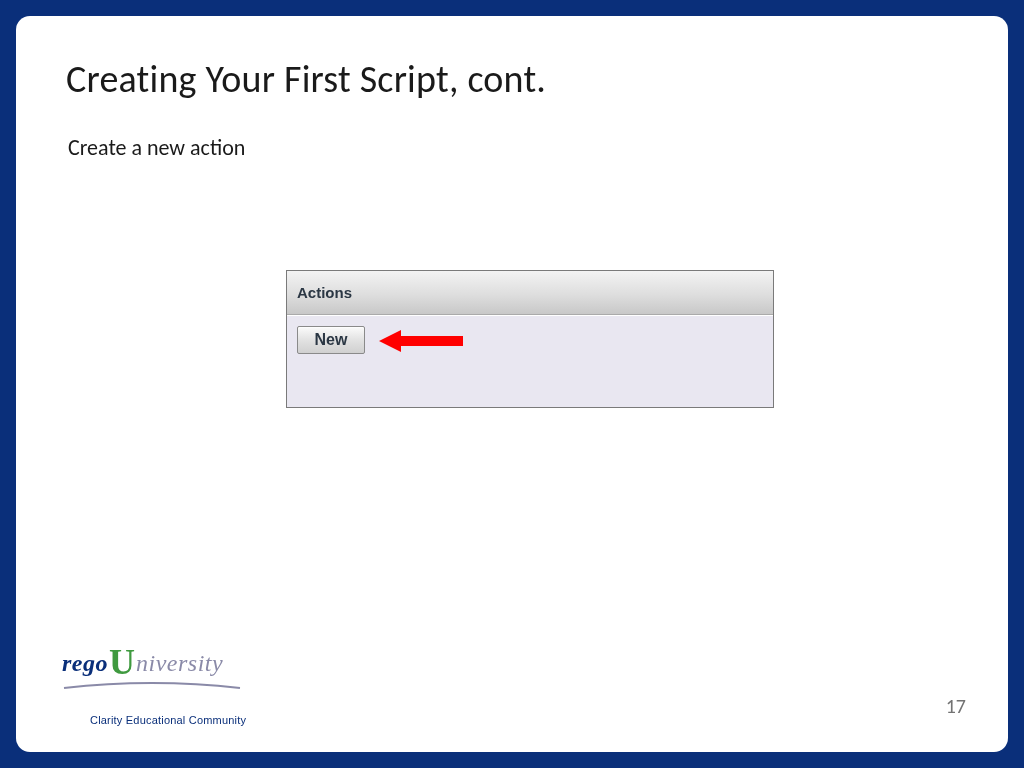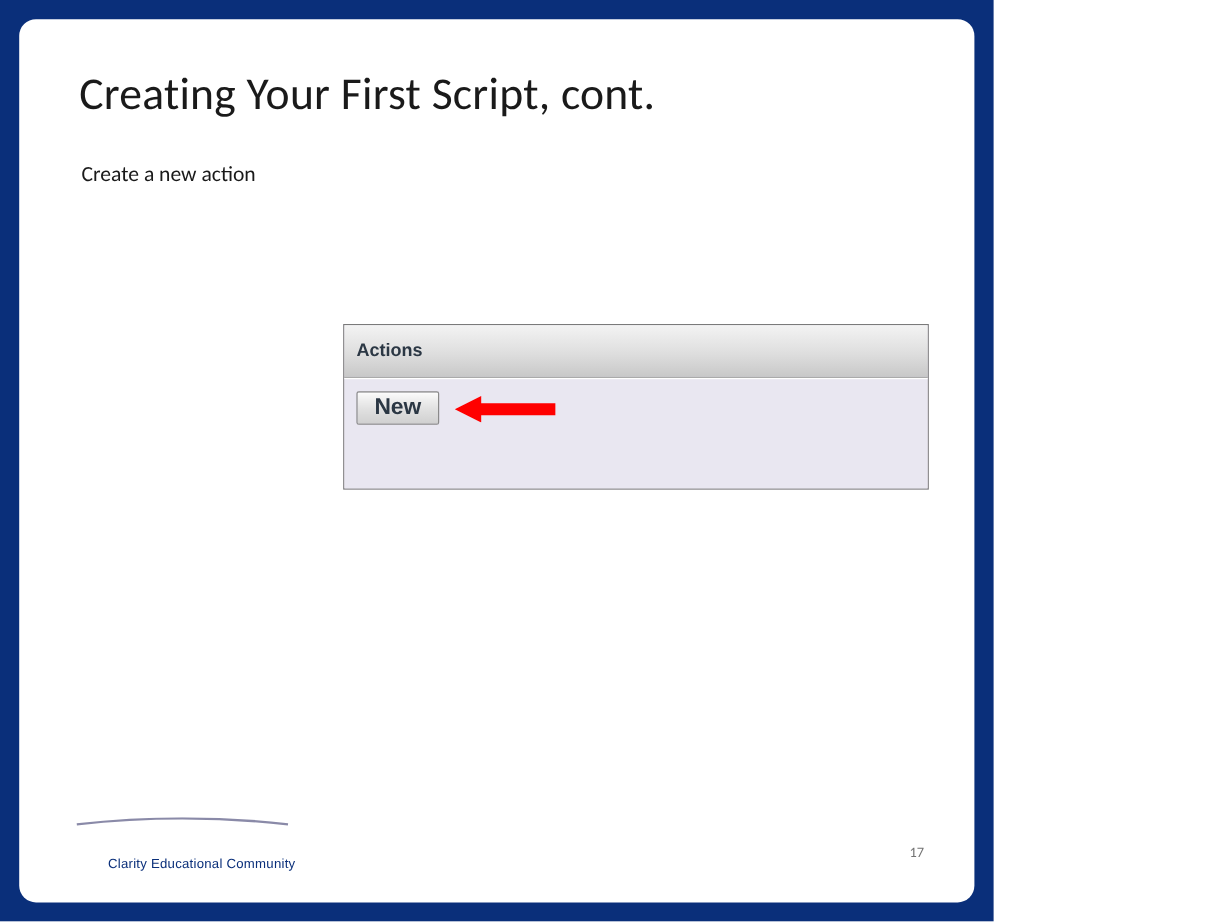--- a/index.html
+++ b/index.html
@@ -1,39 +1,39 @@
 <!DOCTYPE html>
 <html><head>
   <meta charset="utf-8">
   <style>
     * { box-sizing: border-box; margin: 0; padding: 0; }
     html, body { width: 1024px; height: 768px; overflow: hidden; font-family: Calibri, Arial, sans-serif; }
     .outer-frame {
-      width: 828px;
+      width: 1024px;
       height: 768px;
       background: #0a2f7a;
       padding: 16px;
     }
     .slide {
       width: 100%;
       height: 100%;
       background: #ffffff;
       border-radius: 14px;
       position: relative;
       padding: 40px 50px 20px 50px;
     }
     .slide-title {
       font-size: 38px;
       font-weight: 400;
       color: #1a1a1a;
       margin-bottom: 28px;
       letter-spacing: 0.2px;
     }
     .slide-subtitle {
-      font-size: 18px;
+      font-size: 22px;
       font-weight: 400;
       color: #1a1a1a;
       margin-left: 2px;
       margin-top: 32px;
     }
     .actions-panel {
       position: absolute;
       left: 270px;
       top: 254px;
       width: 488px;
@@ -77,21 +77,21 @@
     .new-button {
       display: inline-flex;
       align-items: center;
       justify-content: center;
       height: 28px;
       min-width: 68px;
       padding: 0 14px;
       background: linear-gradient(to bottom, #fbfbfb 0%, #e2e2e2 50%, #d0d0d0 100%);
       border: 1px solid #8a8a8a;
       border-radius: 2px;
-      font-size: 19px;
+      font-size: 16px;
       font-weight: bold;
       color: #2b3744;
       cursor: pointer;
       box-shadow: 0 1px 0 rgba(255,255,255,0.6) inset;
     }
     .arrow-icon {
       position: absolute;
       left: 92px;
       top: 14px;
       width: 84px;
@@ -144,21 +144,21 @@
       color: #0a2f7a;
       font-family: Arial, sans-serif;
       margin-top: 18px;
       margin-left: 28px;
       letter-spacing: 0.2px;
     }
     .page-number {
       position: absolute;
       right: 42px;
       bottom: 34px;
-      font-size: 12px;
+      font-size: 20px;
       color: #737373;
       font-family: Calibri, Arial, sans-serif;
     }
   </style>
 </head>
 <body>
 
 <div class="outer-frame">
   <div class="slide">
 
@@ -171,20 +171,25 @@
       </div>
       <div class="actions-body">
         <button class="new-button">New</button>
         <svg class="arrow-icon" viewBox="0 0 84 22">
           <polygon points="0,11 22,0 22,6 84,6 84,16 22,16 22,22" fill="#ff0000"></polygon>
         </svg>
       </div>
     </div>
 
     <div class="logo-area">
+      <div class="logo-top">
+        <span class="logo-rego">rego</span>
+        <span class="logo-u">U</span>
+        <span class="logo-niversity">niversity</span>
+      </div>
       <svg class="logo-swoosh" viewBox="0 0 180 10" preserveAspectRatio="none">
         <path d="M2 6 Q90 -4 178 6" stroke="#8a8aa8" stroke-width="2" fill="none"></path>
       </svg>
       <div class="logo-tagline">Clarity Educational Community</div>
     </div>
 
     <div class="page-number">17</div>
 
   </div>
 </div>

